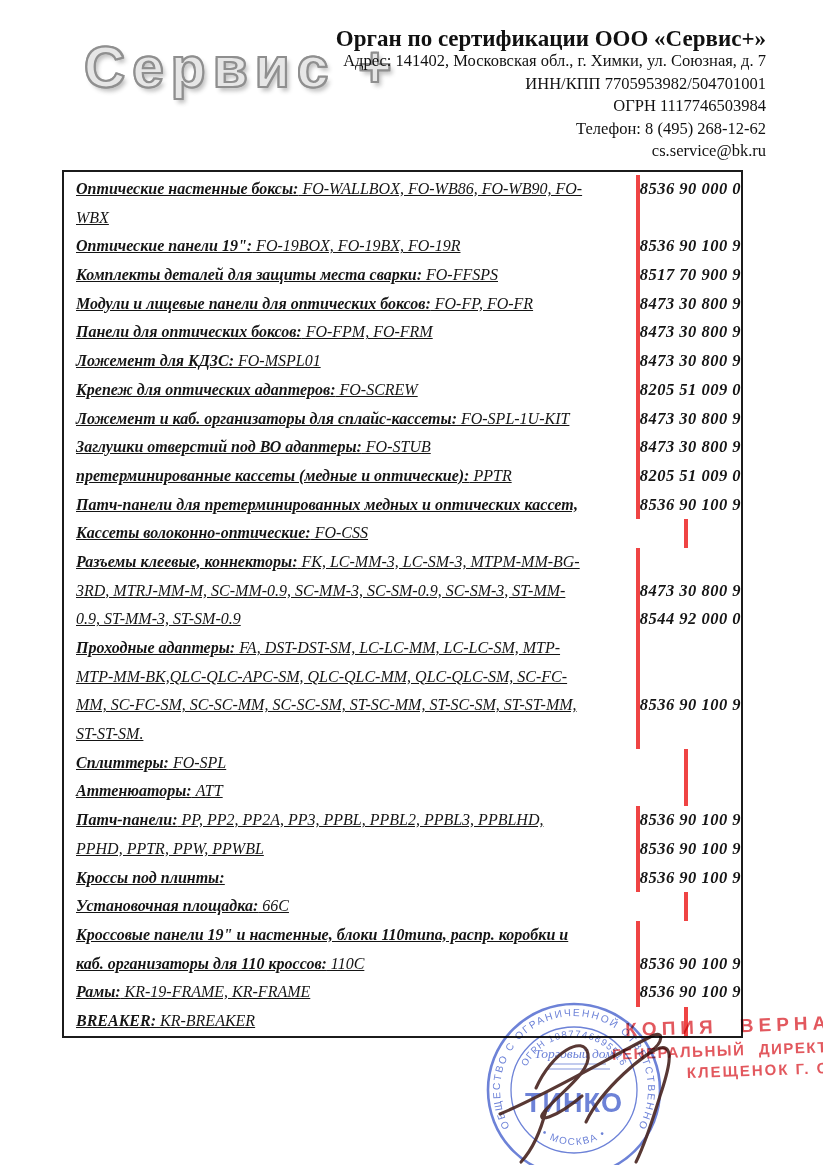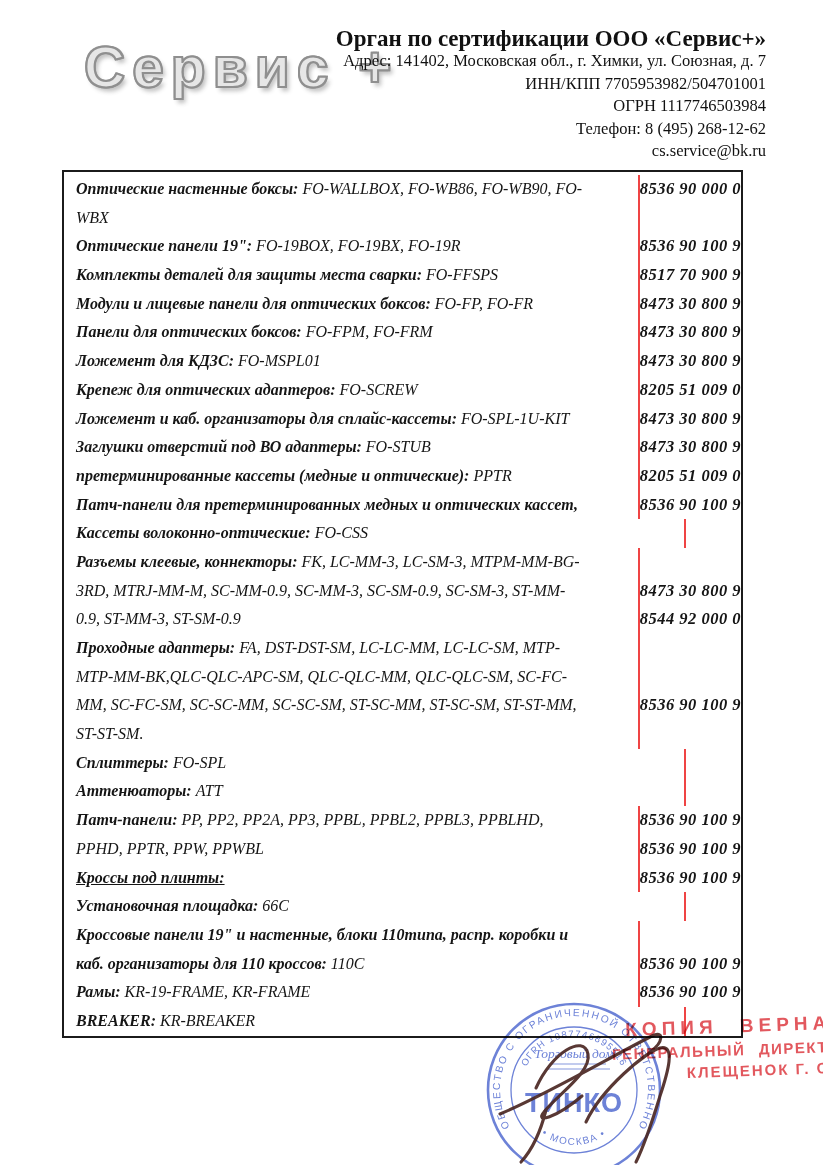--- a/index.html
+++ b/index.html
@@ -10,22 +10,22 @@
         font-size:57px;letter-spacing:7px;color:#e6e6e6;
         -webkit-text-stroke:2px #8f8f8f;
         text-shadow:-1px -1px 0 #9a9a9a,1px -1px 0 #9a9a9a,-1px 1px 0 #9a9a9a,1px 1px 0 #9a9a9a,3px 4px 4px rgba(50,50,50,.30);}
   .org{position:absolute;top:28px;right:82px;text-align:right;font-size:16.5px;line-height:22.4px;color:#111;}
   .org-title{font-weight:bold;font-size:23px;}
 
   
   .ptable{position:absolute;left:62px;top:170px;width:681px;border:2px solid #1b1b1b;
           box-sizing:border-box;font-style:italic;color:#151515;background:transparent;}
   .trow{display:flex;}
-  .tcl{width:620px;padding-left:12px;box-sizing:border-box;overflow:hidden;}
-  .tcr{flex:1;border-left:2px solid #ef4444;text-align:center;}
+  .tcl{width:620px;padding-left:12px;box-sizing:border-box;overflow:hidden;text-decoration:underline;}
+  .tcr{flex:1;border-left:4px solid #ef4444;text-align:center;}
   .tline{height:28.7px;line-height:28.7px;white-space:nowrap;font-size:16px;}
   .code{font-size:16.5px;font-weight:bold;letter-spacing:.5px;}
   .lb{font-weight:bold;}
   .ul{text-decoration:underline;}
   .ptable-top-pad{height:3px;}
 
   
   .red-stamp{position:absolute;left:610px;top:1016px;width:215px;color:#e04a50;opacity:.92;
              font-family:"Liberation Sans",sans-serif;font-weight:bold;transform:rotate(-2deg);
              mix-blend-mode:multiply;}

